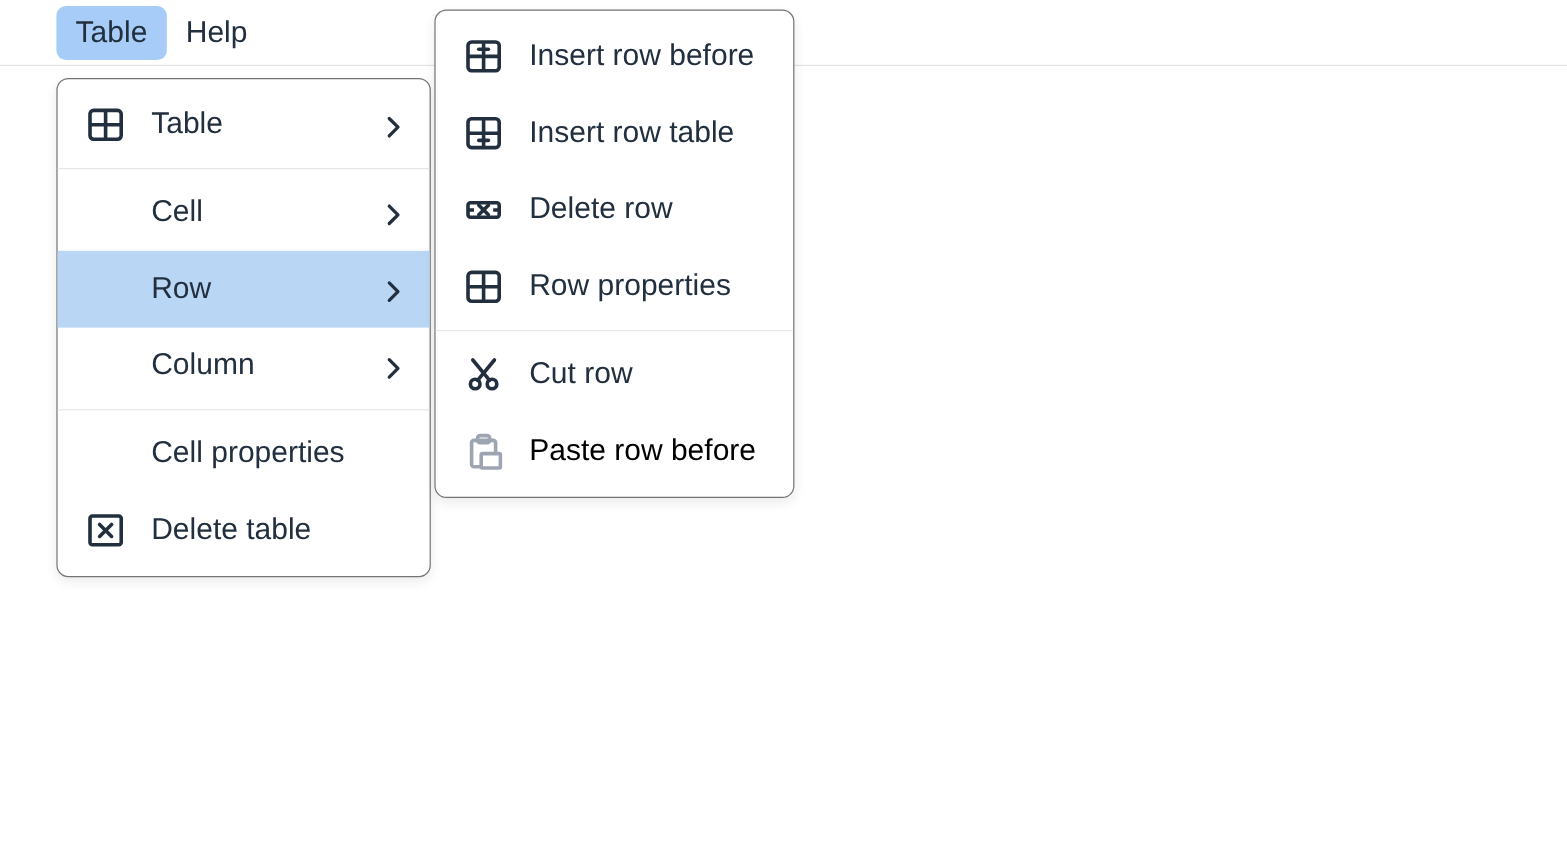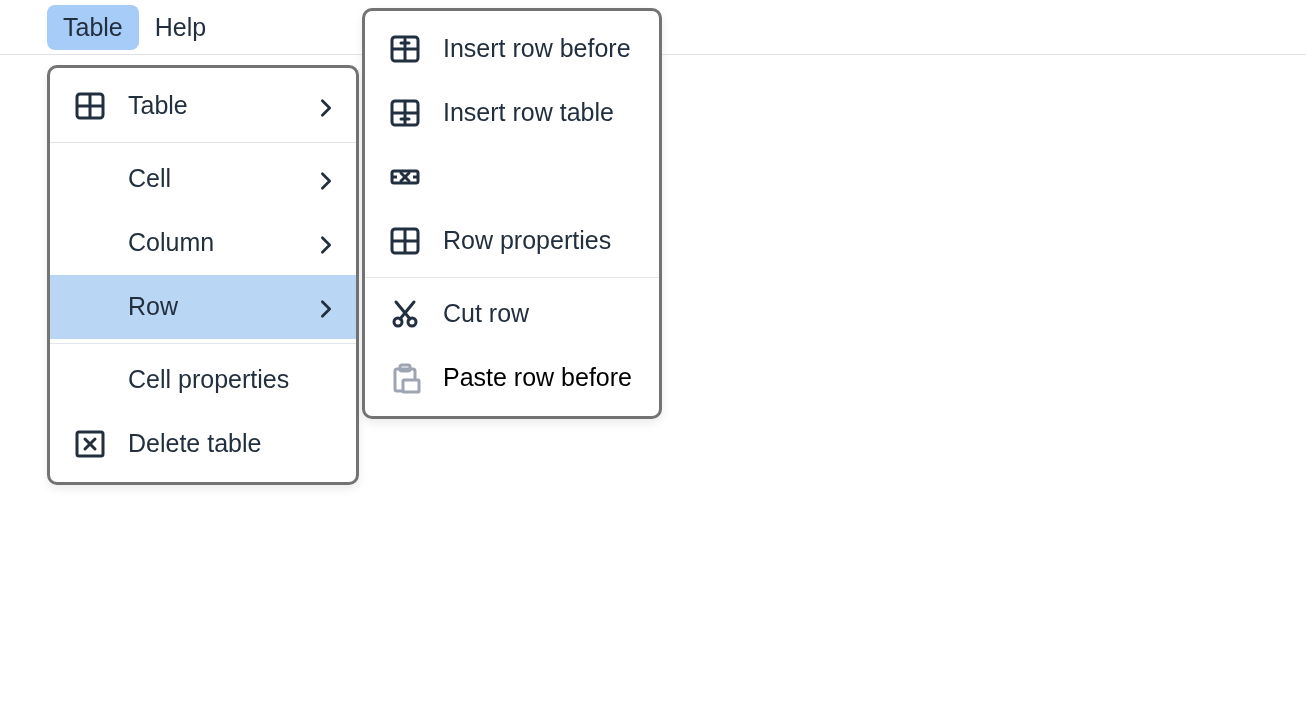--- a/index.html
+++ b/index.html
@@ -36,21 +36,21 @@
   .sep-line {
     position: absolute;
     left: 47px;
     right: 10px;
     height: 1px;
     background: #e3e5e8;
   }
   .menu-panel {
     position: absolute;
     background: #fff;
-    border: 3px solid #737373;
+    border: 1px solid #737373;
     border-radius: 10px;
     box-shadow: 0 4px 10px rgba(0,0,0,0.08);
     padding: 6px 0;
   }
   .menu-panel.first {
     left: 47px;
     top: 65px;
     width: 312px;
   }
   .menu-panel.second {
@@ -190,40 +190,40 @@
     <div class="menu-item">
       <span class="icon-slot"></span>
       <span class="label">Cell</span>
       <span class="caret">
         <svg width="20" height="24" viewBox="0 0 22 24">
             <use href="#icon-chevron"></use>
           </svg>
       </span>
     </div>
 
-    <div class="menu-item">
-      <span class="icon-slot"></span>
-      <span class="label">Column</span>
-      <span class="caret">
-        <svg width="20" height="24" viewBox="0 0 22 24">
-            <use href="#icon-chevron"></use>
-          </svg>
-      </span>
-    </div>
-
     <div class="menu-item selected">
       <span class="icon-slot"></span>
       <span class="label">Row</span>
       <span class="caret">
         <svg width="20" height="24" viewBox="0 0 22 24">
             <use href="#icon-chevron"></use>
           </svg>
       </span>
     </div>
 
+    <div class="menu-item">
+      <span class="icon-slot"></span>
+      <span class="label">Column</span>
+      <span class="caret">
+        <svg width="20" height="24" viewBox="0 0 22 24">
+            <use href="#icon-chevron"></use>
+          </svg>
+      </span>
+    </div>
+
     <div class="divider"></div>
 
     <div class="menu-item">
       <span class="icon-slot"></span>
       <span class="label">Cell properties</span>
     </div>
 
     <div class="menu-item">
       <span class="icon-slot">
         <svg width="32" height="32" viewBox="0 0 32 32">
@@ -254,20 +254,21 @@
       </span>
       <span class="label">Insert row table</span>
     </div>
 
     <div class="menu-item">
       <span class="icon-slot">
         <svg width="32" height="32" viewBox="0 0 32 32">
             <use href="#icon-delete-row"></use>
           </svg>
       </span>
+      <span class="label">Delete row</span>
     </div>
 
     <div class="menu-item">
       <span class="icon-slot">
         <svg width="32" height="32" viewBox="0 0 32 32">
             <use href="#icon-table"></use>
           </svg>
       </span>
       <span class="label">Row properties</span>
     </div>

